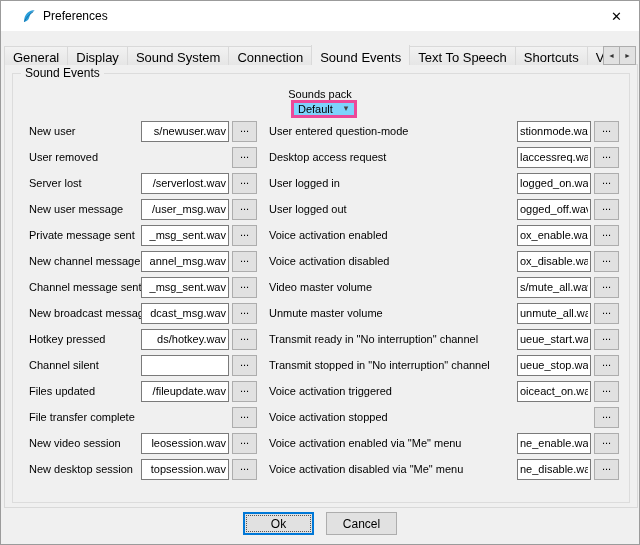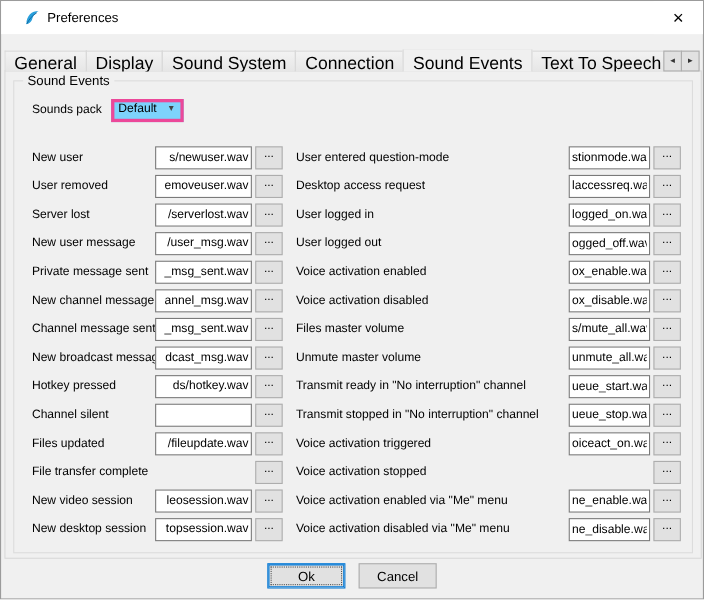--- a/index.html
+++ b/index.html
@@ -36,21 +36,21 @@
     width:612px; height:20px;
     display:flex; align-items:flex-end;
     overflow:hidden; z-index:2;
   }
   .tab {
     flex:0 0 auto; white-space:nowrap;
     height:19px; padding:3px 8px 3px;
     border:1px solid #d9d9d9; border-bottom:none;
     background:linear-gradient(#f2f2f2,#e6e6e6);
     margin-right:-1px;
-    font-size:16px;
+    font-size:13px;
   }
   .tab.active {
     height:22px; padding-top:5px;
     background:#f0f0f0;
     margin-bottom:-1px;
     position:relative; z-index:3;
   }
   .tab-scroll {
     position:absolute; top:45px; right:3px; z-index:5;
     display:flex;
@@ -74,21 +74,21 @@
     position:absolute; left:7px; right:7px; top:8px; bottom:4px;
     border:1px solid #dcdcdc;
   }
   .groupbox-legend {
     position:absolute; top:-8px; left:8px;
     background:#f0f0f0; padding:0 4px;
     font-size:12px;
   }
   .group-content { padding:14px 10px 0 16px; font-size:11px; }
   
-  .sounds-pack-row { display:flex; align-items:center; height:24px; margin-bottom:18px; }
+  .sounds-pack-row { display:flex; align-items:center; height:24px; margin-bottom:6px;flex-direction:column; }
   .sounds-pack-label { margin-right:8px; }
   .combo {
     width:66px; height:21px;
     border:3px solid #ec4899; background:#7dd3fc;
     display:flex; align-items:flex-start;
   }
   .combo-value { flex:1; padding-left:4px; }
   .combo-arrow { width:16px; text-align:center; font-size:9px; color:#444; }
   
   .events { display:flex; margin-top:2px; }
@@ -182,21 +182,20 @@
 
         <div class="events">
           <div class="col-left">
               <div class="row">
                 <span class="evt-label">New user</span>
                 <input class="evt-input" value="s/newuser.wav" style="">
                 <button class="browse-btn">...</button>
               </div>
               <div class="row">
                 <span class="evt-label">User removed</span>
-                <input class="evt-input" value="emoveuser.wav" style="">
                 <button class="browse-btn">...</button>
               </div>
               <div class="row">
                 <span class="evt-label">Server lost</span>
                 <input class="evt-input" value="/serverlost.wav" style="">
                 <button class="browse-btn">...</button>
               </div>
               <div class="row">
                 <span class="evt-label">New user message</span>
                 <input class="evt-input" value="/user_msg.wav" style="">
@@ -277,21 +276,21 @@
                 <span class="evt-label">Voice activation enabled</span>
                 <input class="evt-input" value="ox_enable.wav" style="">
                 <button class="browse-btn">...</button>
               </div>
               <div class="row">
                 <span class="evt-label">Voice activation disabled</span>
                 <input class="evt-input" value="ox_disable.wav" style="">
                 <button class="browse-btn">...</button>
               </div>
               <div class="row">
-                <span class="evt-label">Files master volume</span>
+                <span class="evt-label">Video master volume</span>
                 <input class="evt-input" value="s/mute_all.wav" style="">
                 <button class="browse-btn">...</button>
               </div>
               <div class="row">
                 <span class="evt-label">Unmute master volume</span>
                 <input class="evt-input" value="unmute_all.wav" style="">
                 <button class="browse-btn">...</button>
               </div>
               <div class="row">
                 <span class="evt-label">Transmit ready in "No interruption" channel</span>

